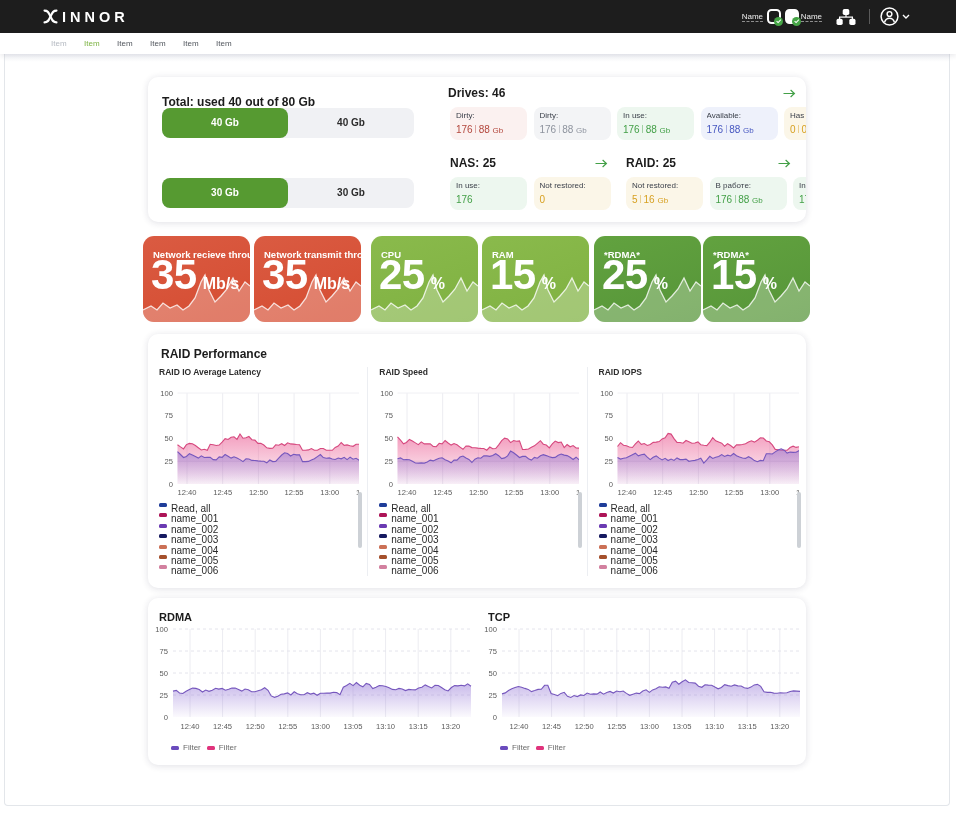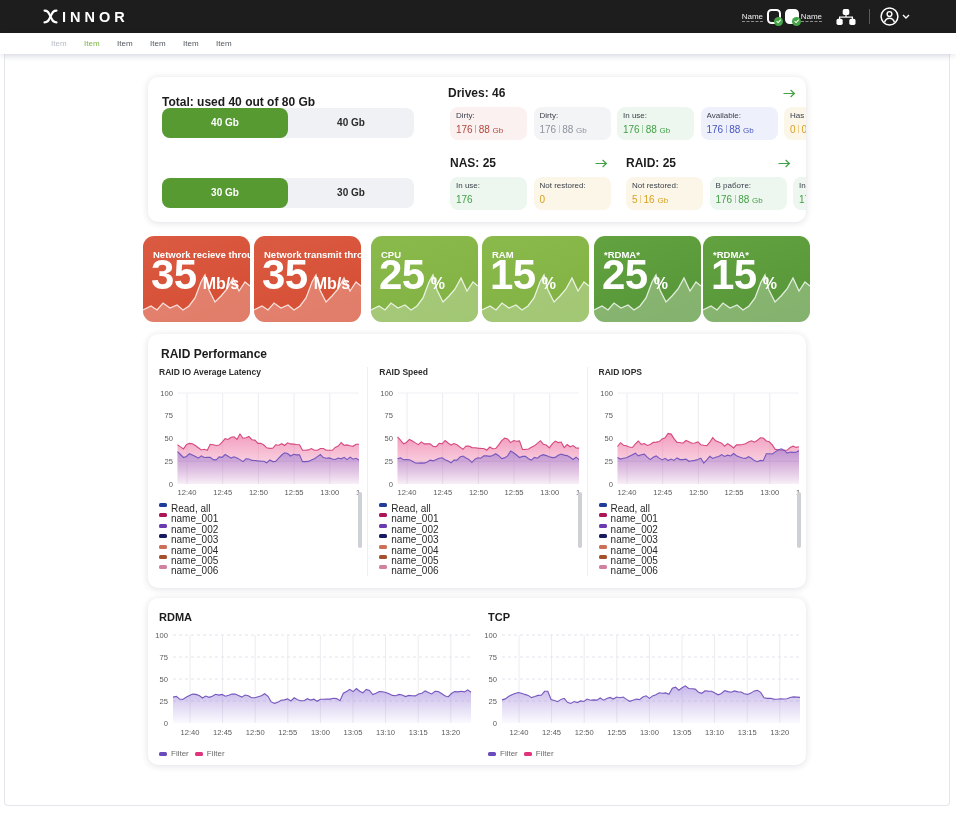--- a/index.html
+++ b/index.html
@@ -56,22 +56,22 @@
 .rpanel { position:relative; width:219.3px; padding-left:11px; }
 .rpanel + .rpanel { border-left:1px solid #eceef2; }
 .rtitle { font-size:8.5px; font-weight:bold; color:#2e2e2e; margin-bottom:10px; white-space:nowrap; overflow:hidden; }
 .legend { margin-top:0px; }
 .lrow { display:flex; font-size:10px; color:#2a2a2a; height:10.4px; }
 .sw { display:inline-block; width:8px; height:4px; border-radius:1.5px; margin-right:4px; flex:none; }
 .sbar { position:absolute; right:5px; bottom:28px; width:4px; height:56px; border-radius:3px; background:#cdd1d6; }
 .bcard { top:544px; height:167px; }
 .bwrap { display:flex; padding-top:13px; }
 .bpanel { width:329px; padding-left:11px; }
-.btitle { font-size:11px; font-weight:bold; color:#1c1c1c; margin-bottom:6px; }
-.blegend { display:flex; align-items:center; margin-top:4px; }
+.btitle { font-size:11px; font-weight:bold; color:#1c1c1c; }
+.blegend { display:flex; align-items:center; margin-top:4px;margin-left:12px; }
 .fl { font-size:8px; color:#6a6a6a; }
 </style></head>
 <body>
 <div class="topbar">
   <div class="logo"><svg width="15" height="15" viewBox="0 0 15 15" style="margin-right:4px">
         <g fill="none" stroke="#fff" stroke-width="2.1" stroke-linecap="round">
           <path d="M13.5 1.6 C9.5 1.6 9.3 4 7.5 7.5 C5.7 11 5.5 13.4 1.5 13.4"></path>
           <path d="M1.5 1.6 C5.5 1.6 5.7 4 7.5 7.5 C9.3 11 9.5 13.4 13.5 13.4"></path>
         </g>
       </svg>INNOR</div>

